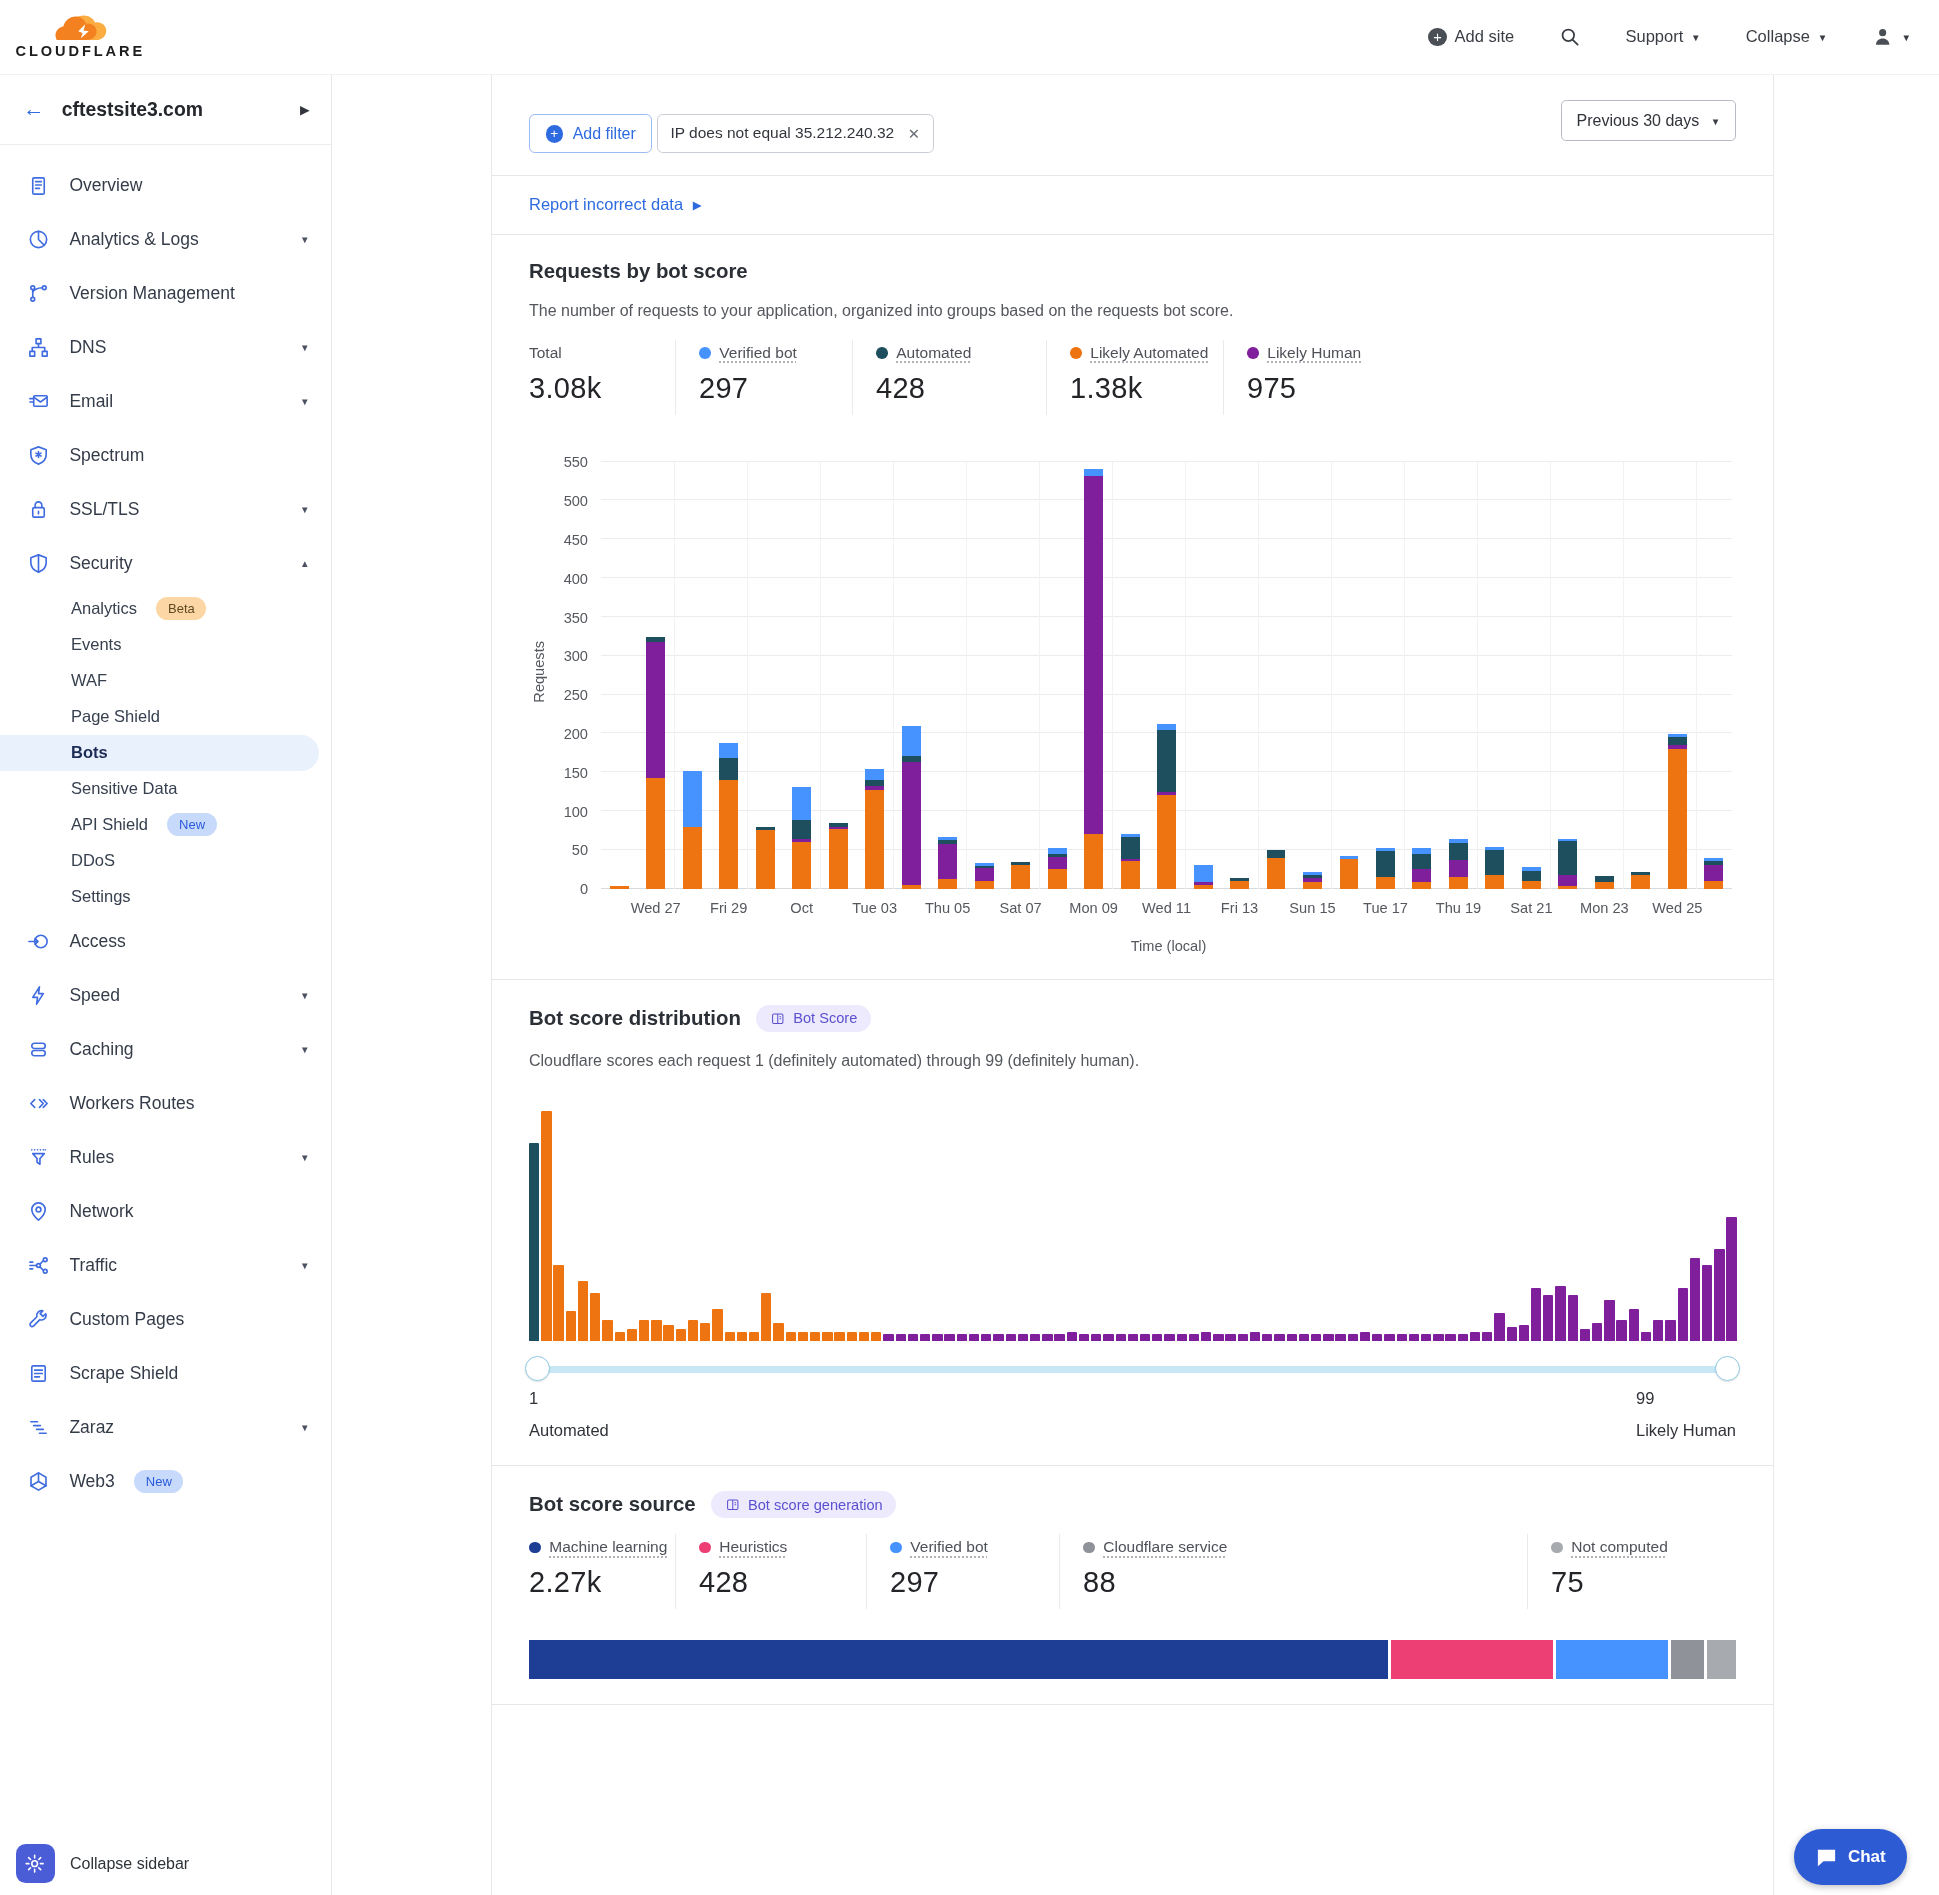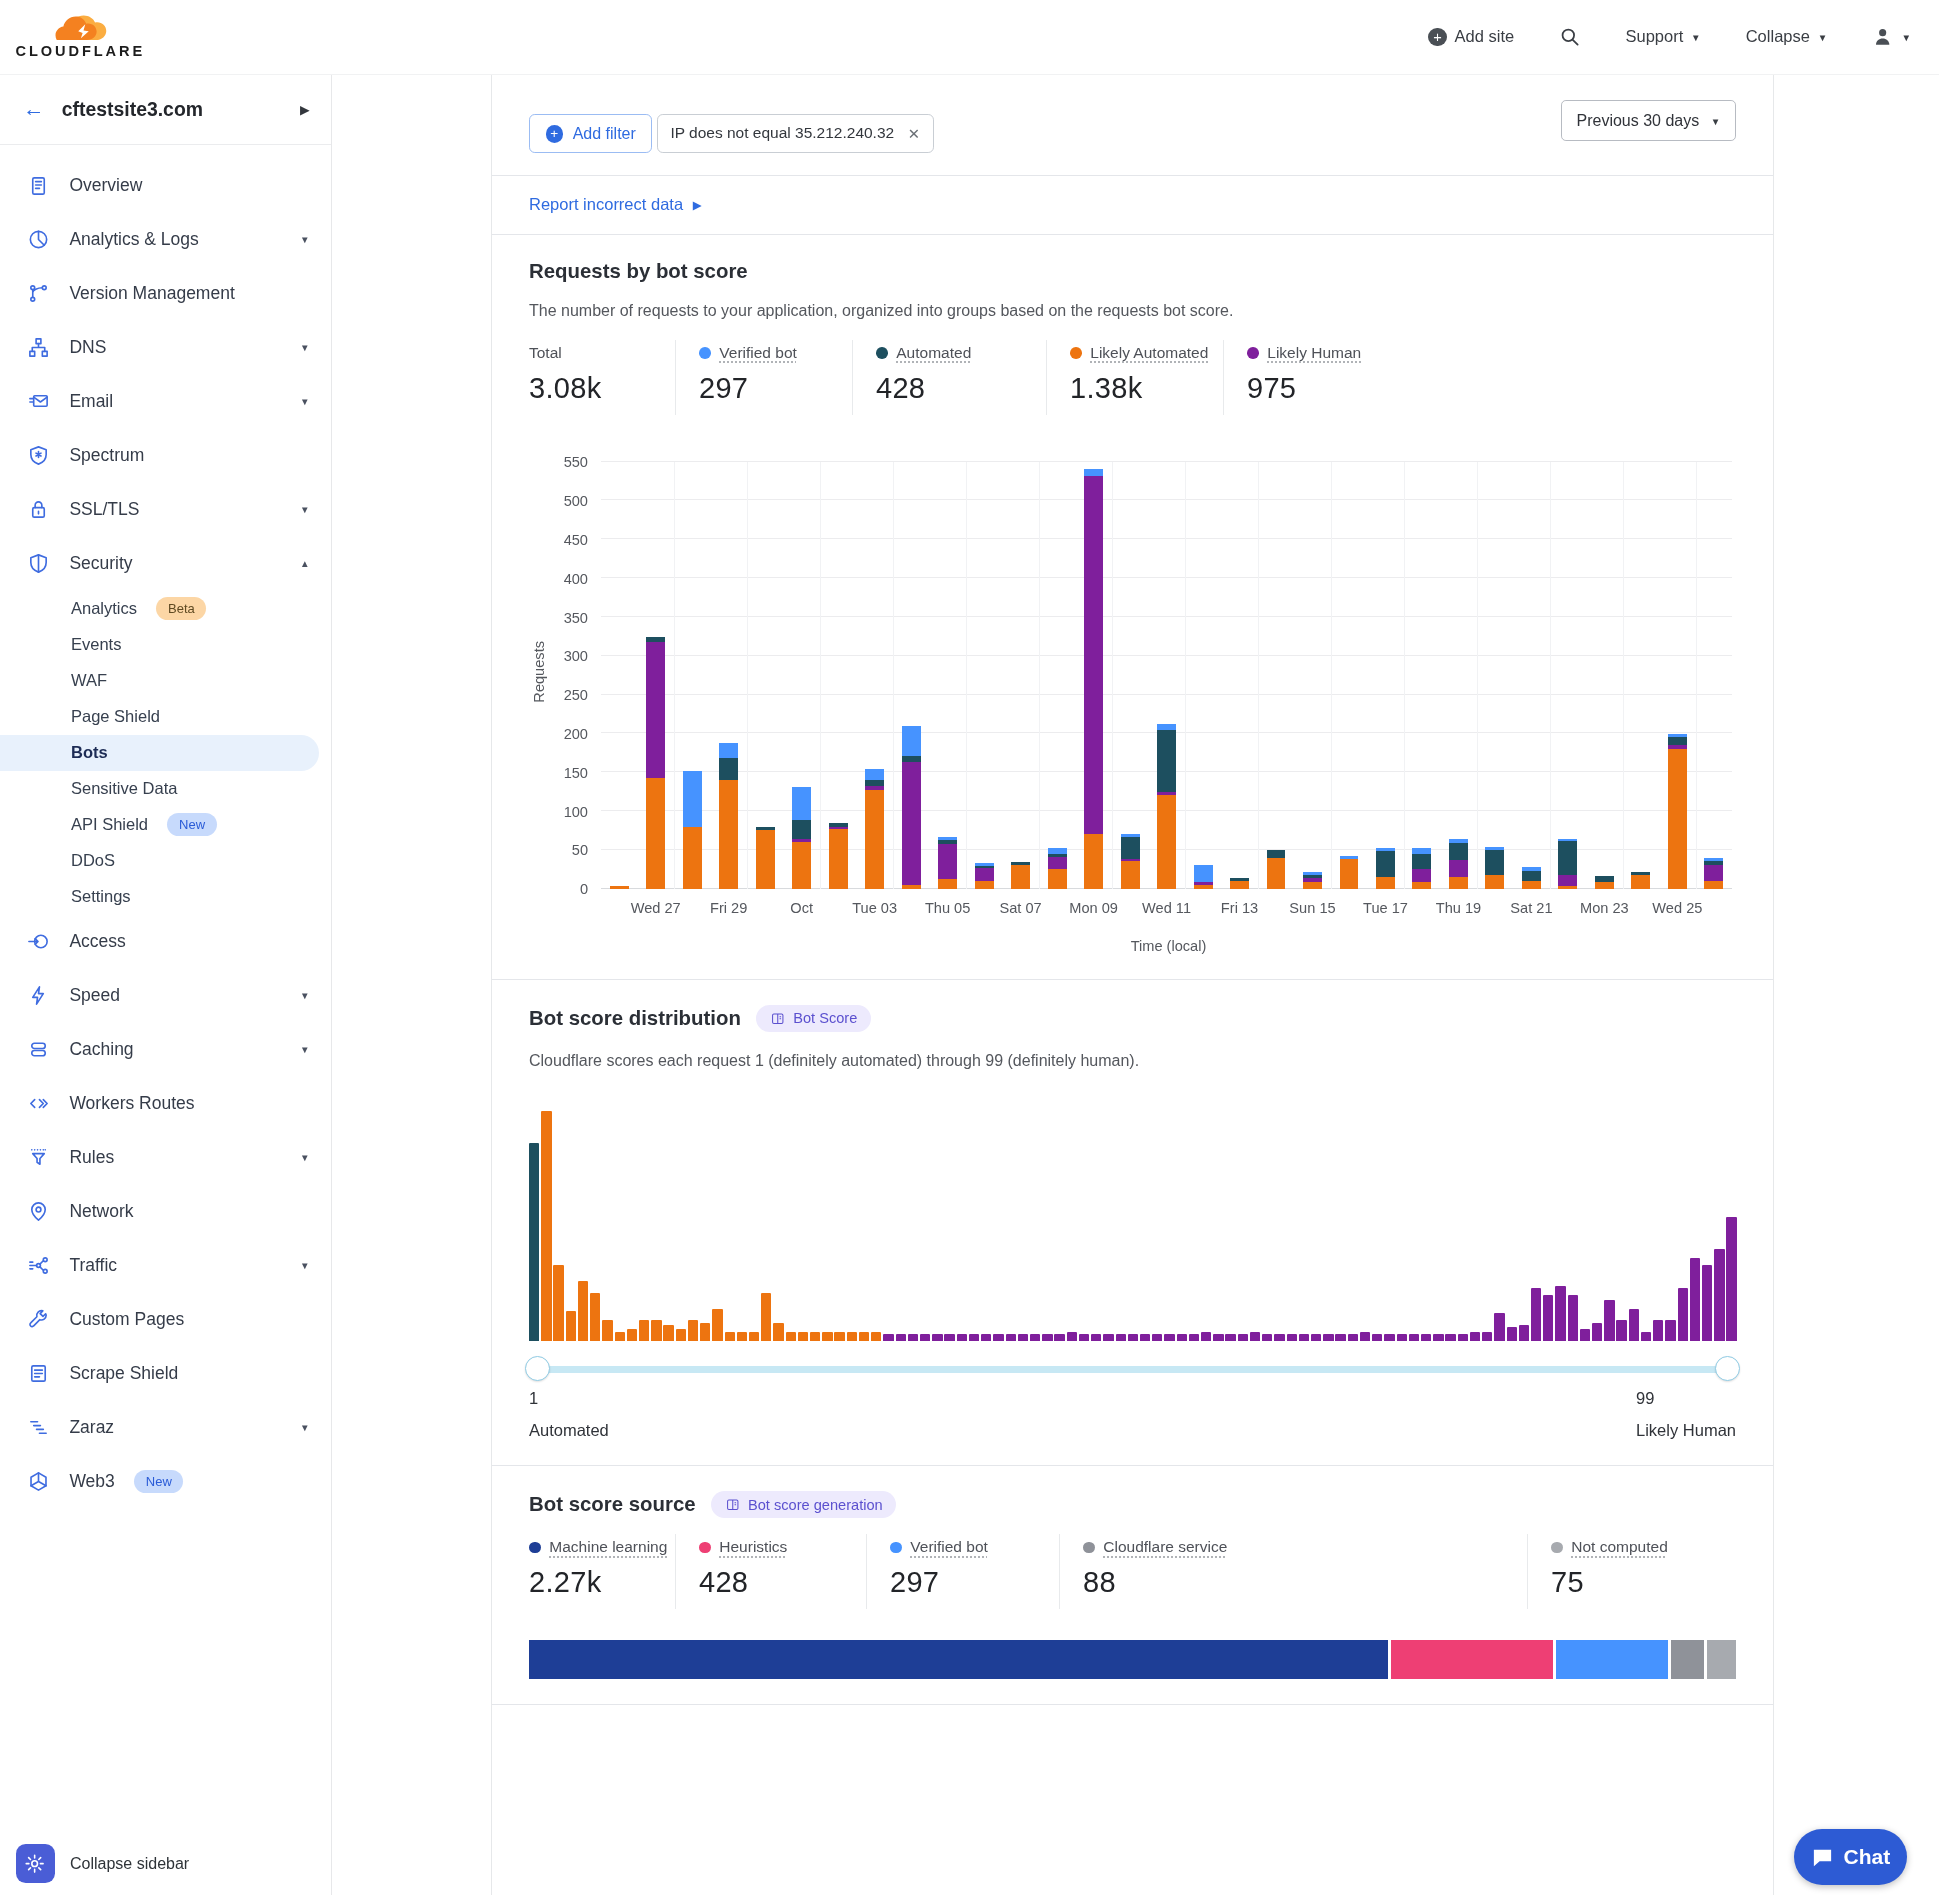--- a/index.html
+++ b/index.html
@@ -100,21 +100,21 @@
     border:1.5px solid #8fcbe4;box-shadow:0 1px 1.9px rgba(0,0,0,.12);cursor:grab}
   .handle.left{left:-3.9px}.handle.right{right:-3.9px}
   .slider-labels{display:flex;justify-content:space-between;margin-top:7.8px}
   .sl-col{display:flex;flex-direction:column;gap:12.6px;font-size:16.5px;color:#303339}
   .sl-col.right{align-items:flex-start}
   
   .src-bar{display:flex;gap:2.9px;height:39px;margin-top:31px}
   .src-seg{height:100%}
   
   .chat-btn{position:fixed;right:32px;bottom:9.7px;width:113px;height:56px;border-radius:28px;background:#2d5bd4;
-    color:#fff;display:flex;align-items:center;justify-content:center;gap:9.7px;font-size:21px;font-weight:bold;
+    color:#fff;display:flex;align-items:center;justify-content:center;gap:9.7px;font-size:17px;font-weight:bold;
     box-shadow:0 1.9px 7.8px rgba(0,0,0,.25);cursor:pointer}
   .chat-btn svg{width:23px;height:23px;fill:#fff}
   .search-ic svg,.nav-item svg{width:21.3px;height:21.3px;stroke:#3a3e44;fill:none;stroke-width:2;stroke-linecap:round}
   .person-ic svg{fill:#4a4f55;stroke:none}
 </style>
 </head>
 <body>
 
 <header class="topbar">
   <div class="logo">

